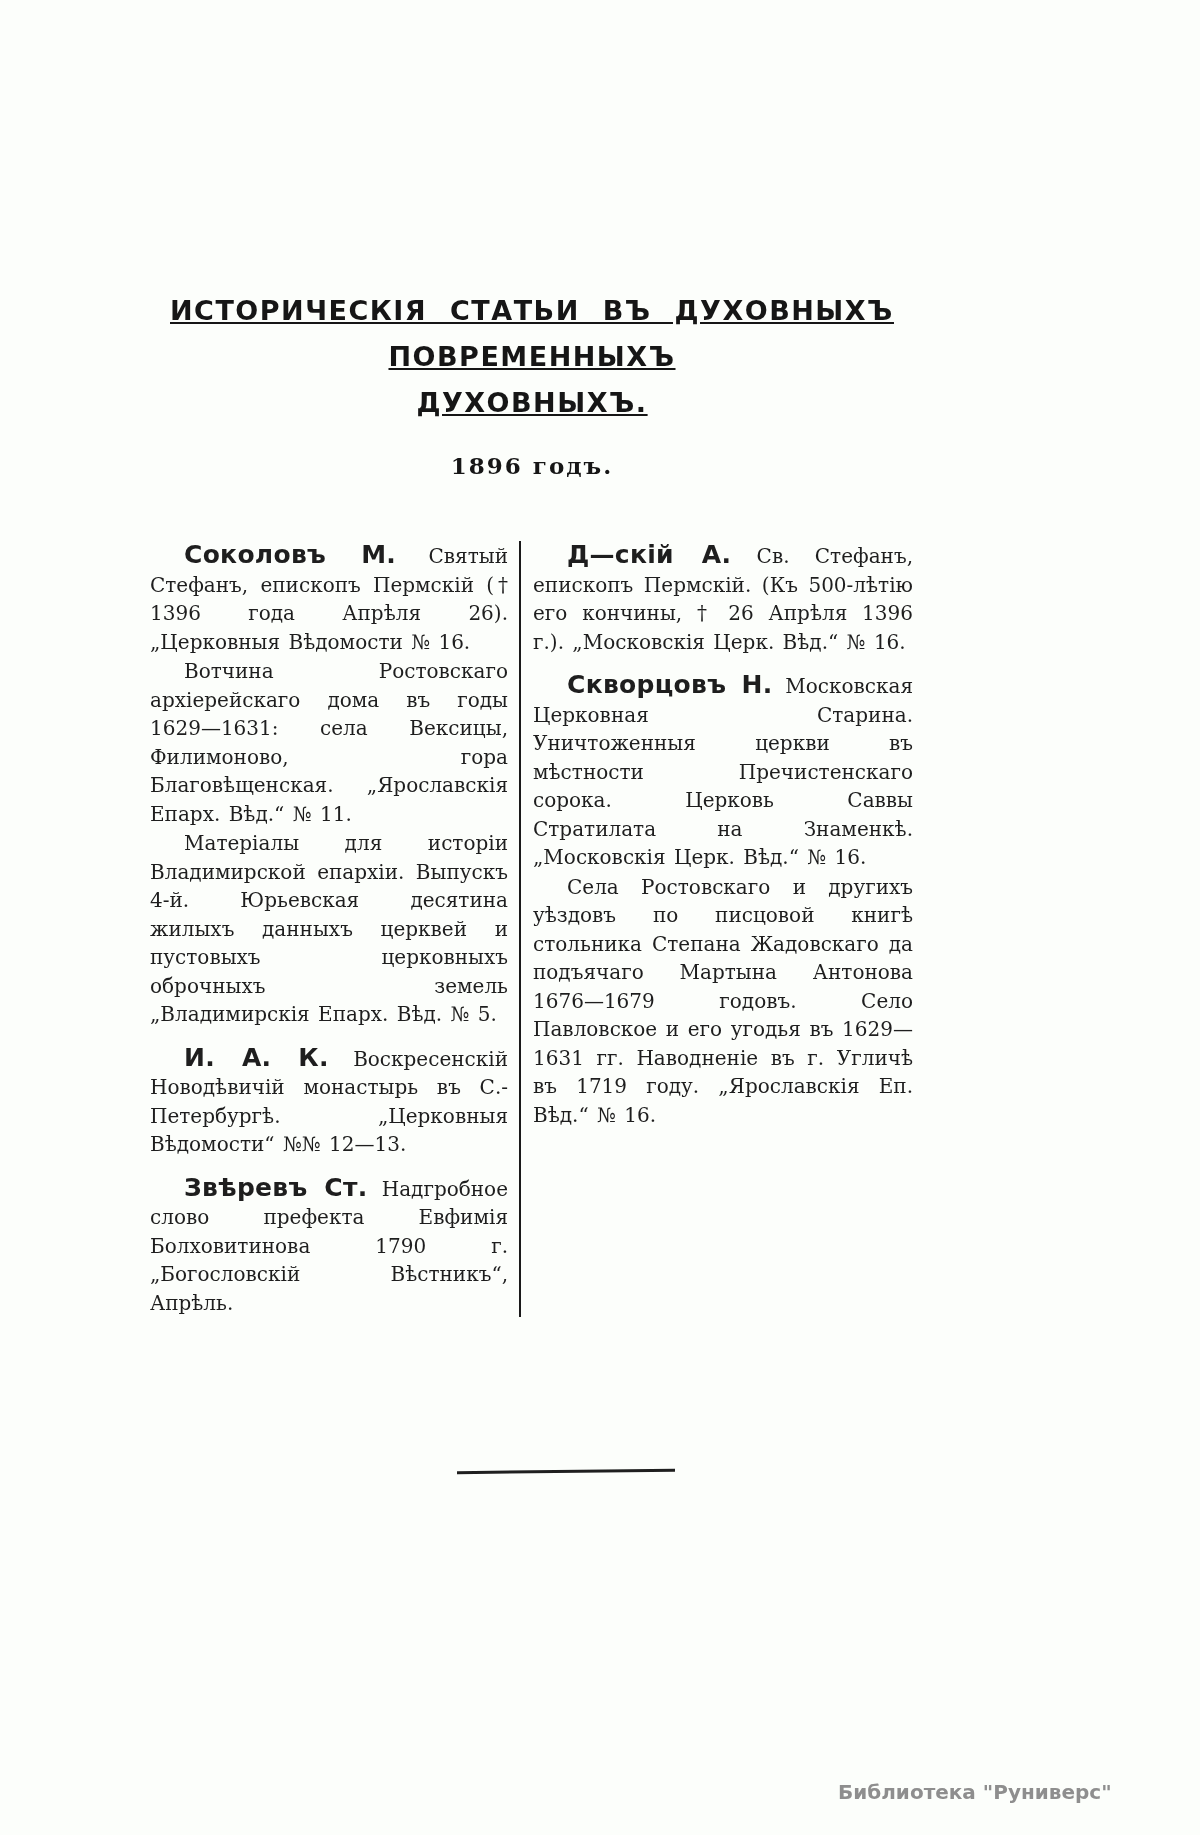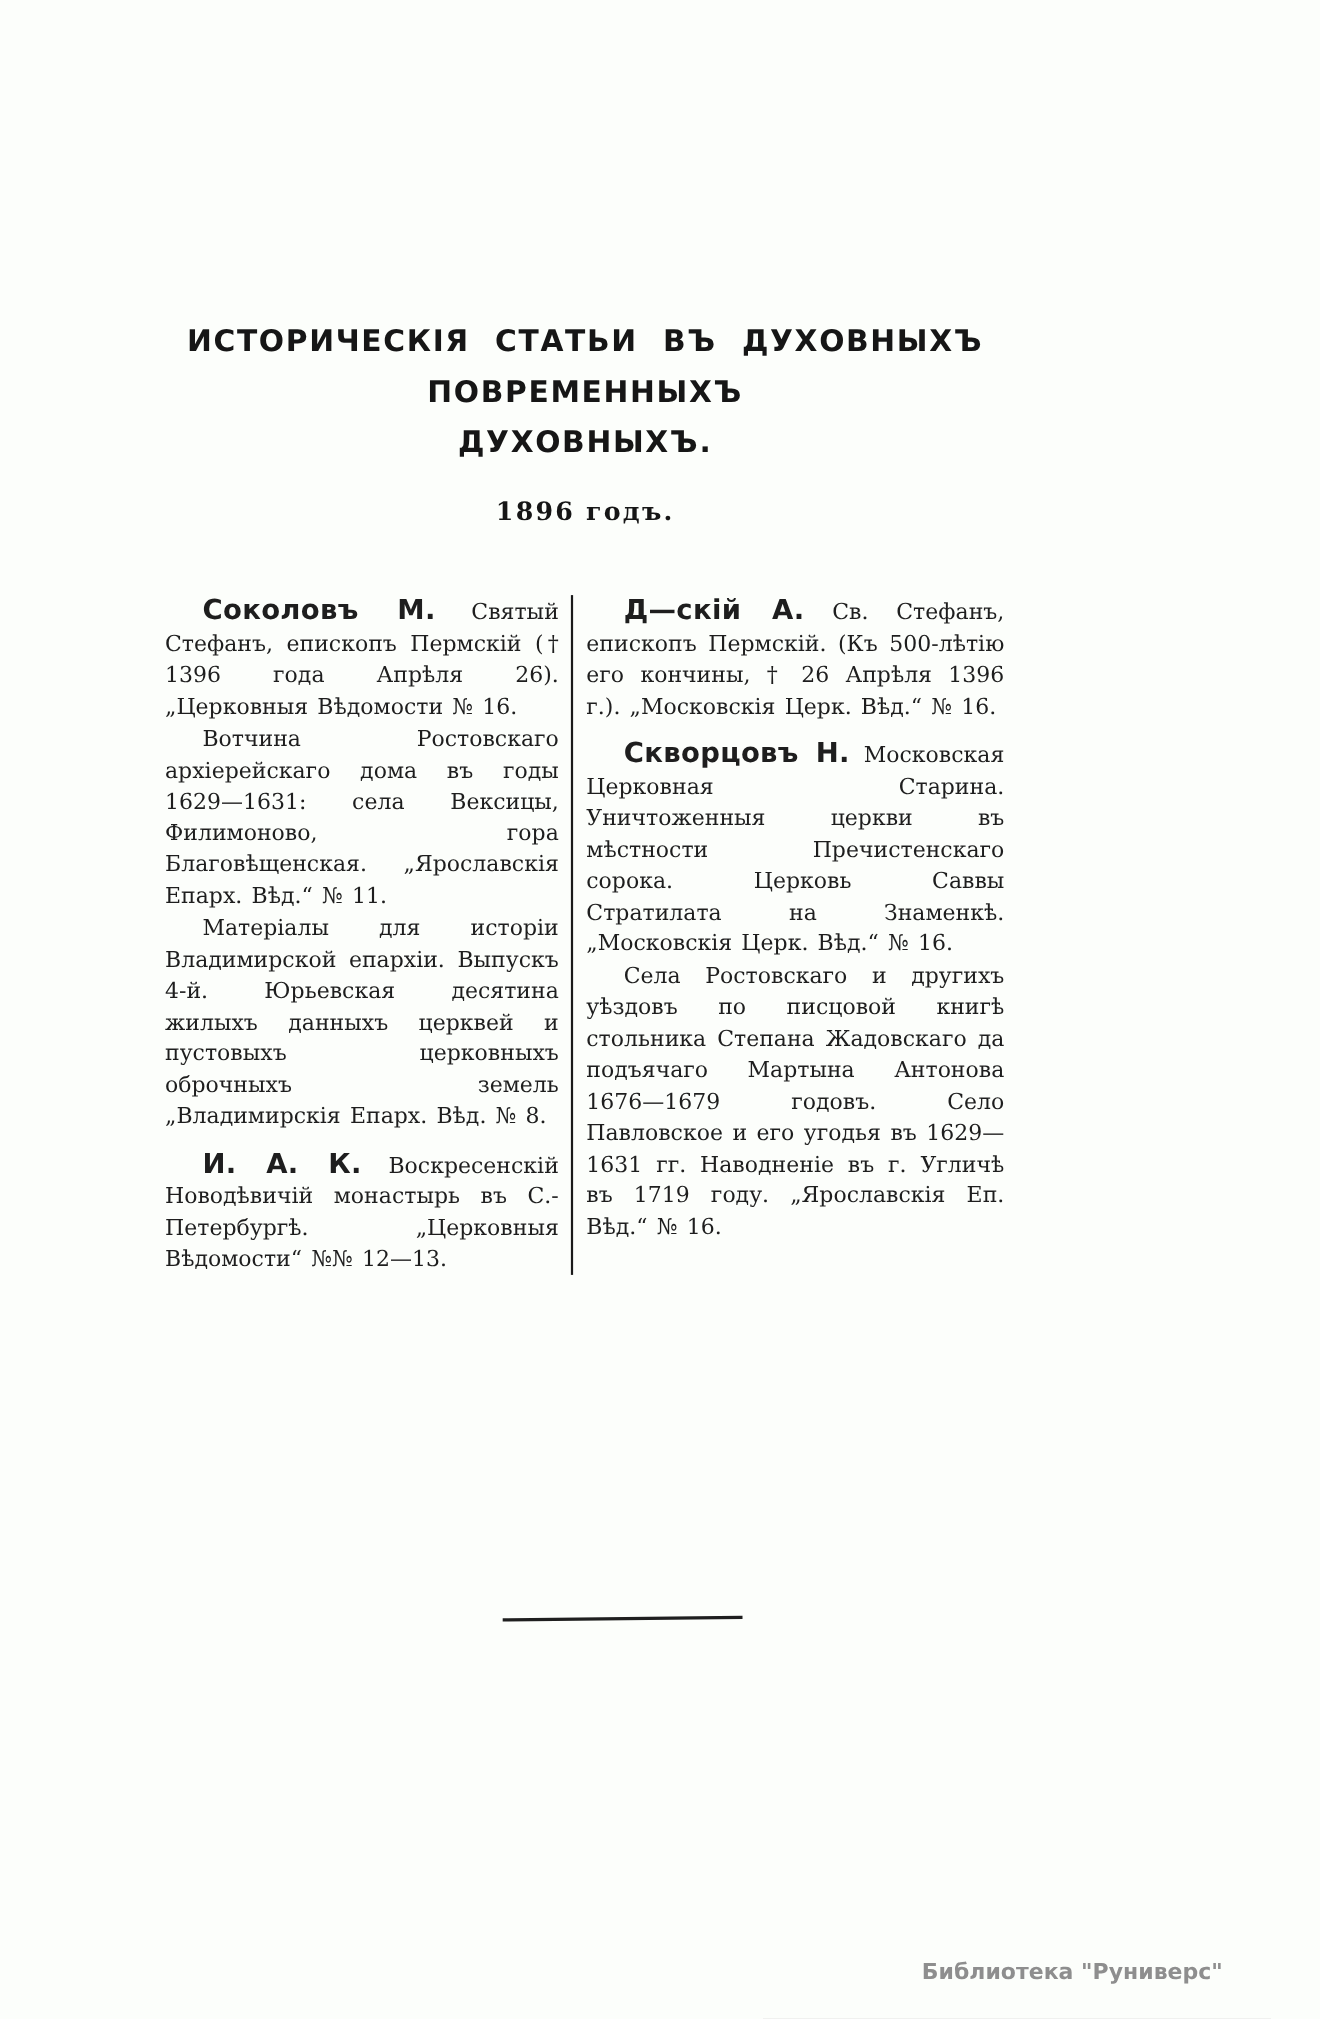--- a/index.html
+++ b/index.html
@@ -25,20 +25,21 @@
   .title {
     margin: 0;
     text-align: center;
     font-family: "DejaVu Sans", sans-serif;
     font-weight: bold;
     font-size: 27px;
     line-height: 46px;
     letter-spacing: 1.5px;
     word-spacing: 12px;
     color: #161616;
+    text-decoration: underline;
   }
   .subtitle {
     margin: 26px 0 0 0;
     text-align: center;
     font-family: "DejaVu Serif", serif;
     font-weight: bold;
     font-size: 23px;
     letter-spacing: 2px;
     color: #161616;
   }
@@ -116,25 +117,29 @@
         <p class="entry authored">
           <span class="author">Соколовъ М.</span>
           <span>Святый Стефанъ, епископъ Пермскій († 1396 года Апрѣля 26). „Церковныя Вѣдомости № 16.</span>
         </p>
         <p class="entry">
           <span class="author"></span>
           <span>Вотчина Ростовскаго архіерейскаго дома въ годы 1629—1631: села Вексицы, Филимоново, гора Благовѣщенская. „Ярославскія Епарх. Вѣд.“ № 11.</span>
         </p>
         <p class="entry">
           <span class="author"></span>
-          <span>Матеріалы для исторіи Владимирской епархіи. Выпускъ 4-й. Юрьевская десятина жилыхъ данныхъ церквей и пустовыхъ церковныхъ оброчныхъ земель „Владимирскія Епарх. Вѣд. № 8.</span>
+          <span>Матеріалы для исторіи Владимирской епархіи. Выпускъ 4-й. Юрьевская десятина жилыхъ данныхъ церквей и пустовыхъ церковныхъ оброчныхъ земель „Владимирскія Епарх. Вѣд. № 5.</span>
         </p>
         <p class="entry authored">
           <span class="author">И. А. К.</span>
           <span>Воскресенскій Новодѣвичій монастырь въ С.-Петербургѣ. „Церковныя Вѣдомости“ №№ 12—13.</span>
+        </p>
+        <p class="entry authored">
+          <span class="author">Звѣревъ Ст.</span>
+          <span>Надгробное слово префекта Евфимія Болховитинова 1790 г. „Богословскій Вѣстникъ“, Апрѣль.</span>
         </p>
       </div>
 
       <div class="divider"></div>
 
       <div class="col col-right">
         <p class="entry">
           <span class="author">Д—скій А.</span>
           <span>Св. Стефанъ, епископъ Пермскій. (Къ 500-лѣтію его кончины, † 26 Апрѣля 1396 г.). „Московскія Церк. Вѣд.“ № 16.</span>
         </p>

